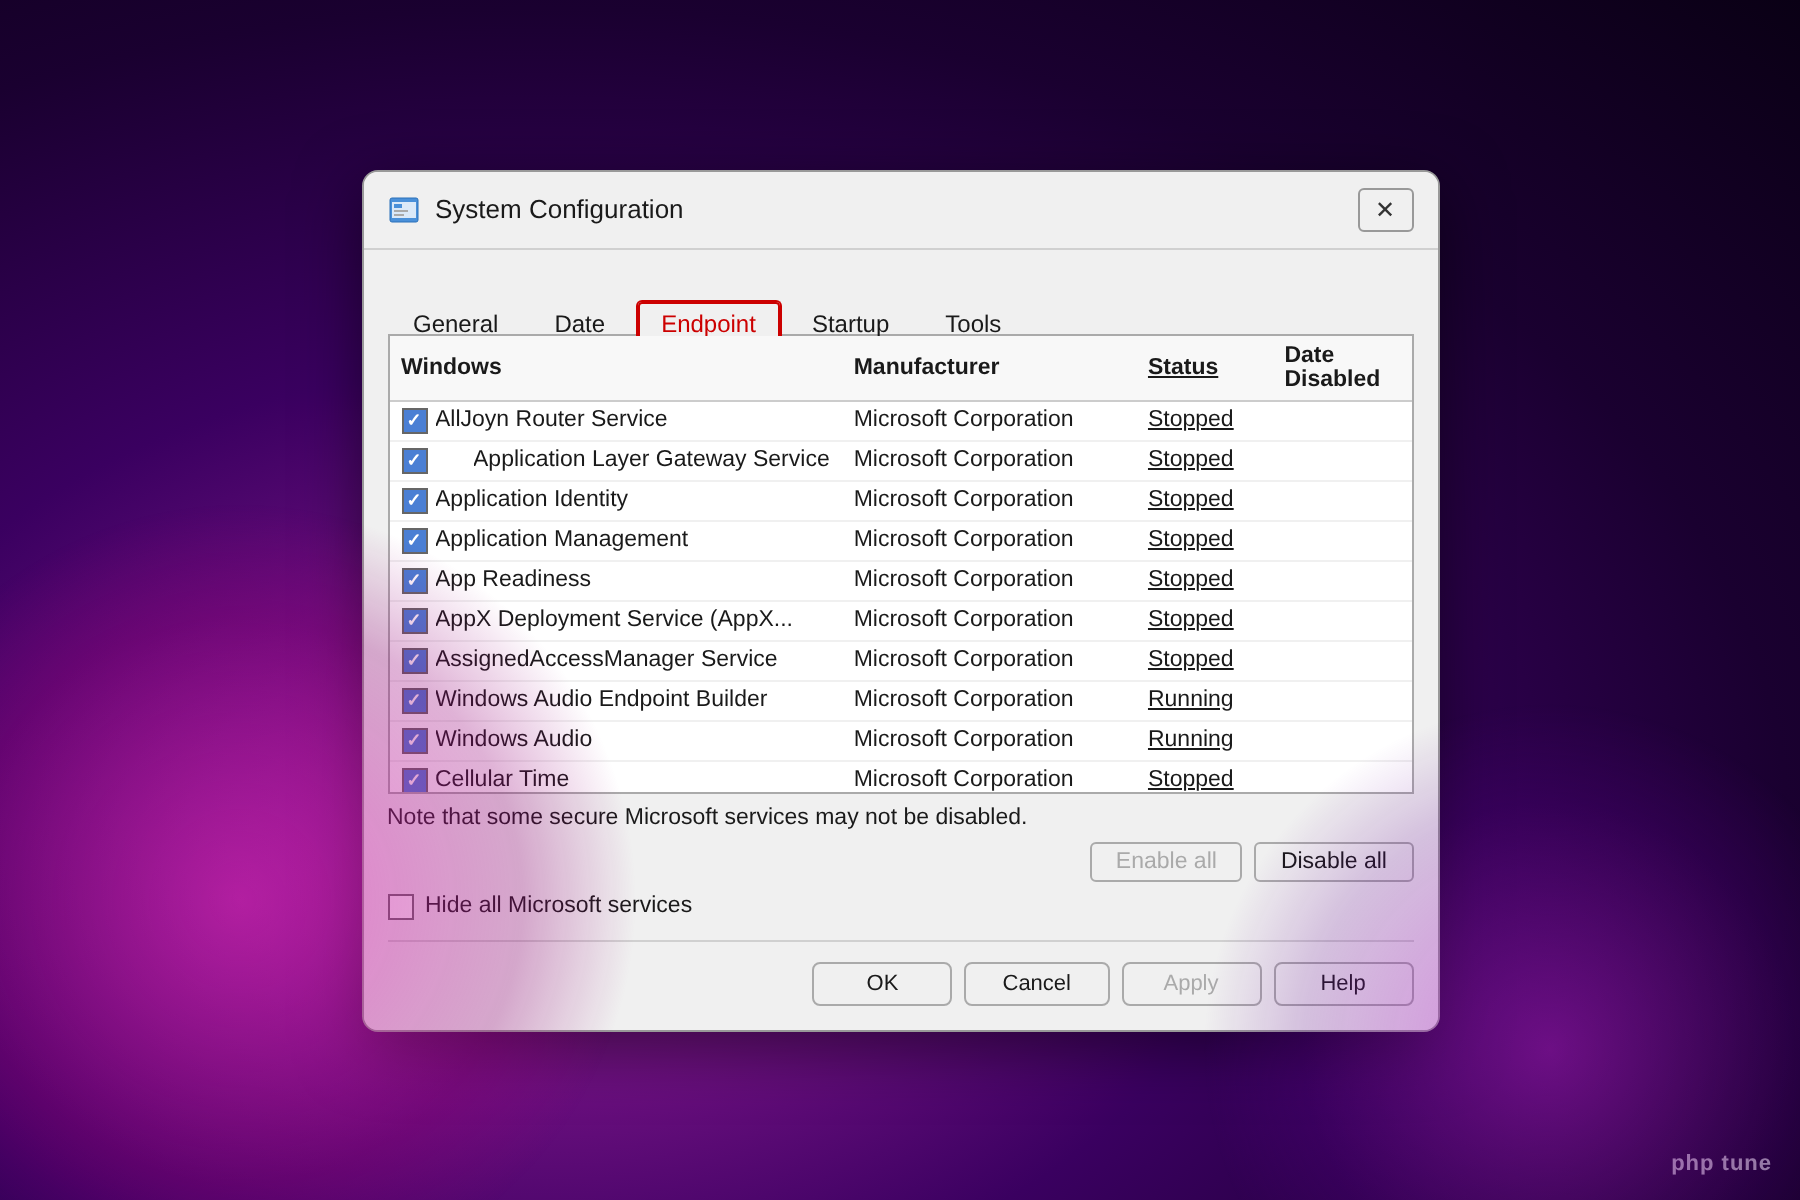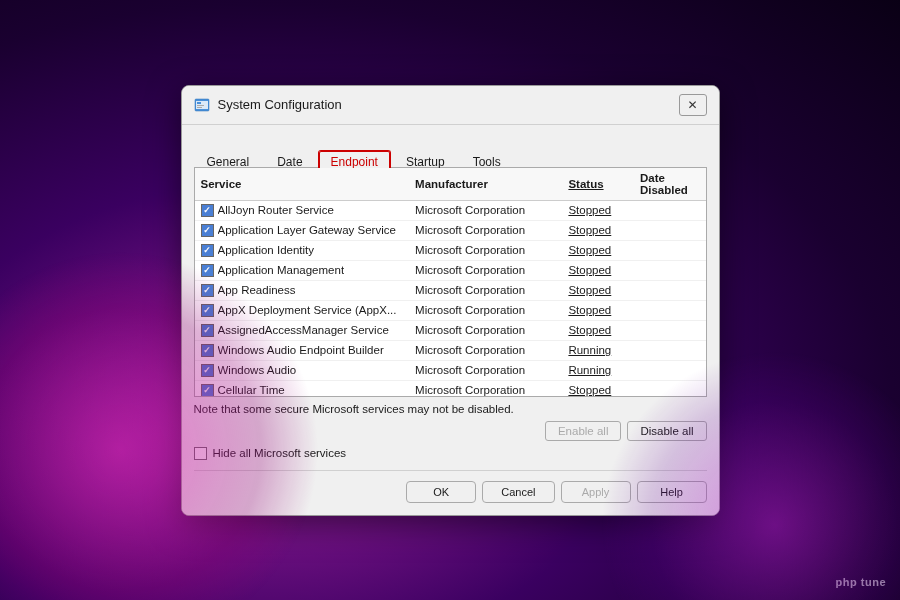--- a/index.html
+++ b/index.html
@@ -333,21 +333,21 @@
     <div class="tab">Startup</div>
     <div class="tab">Tools</div>
   </div>
 
   <div class="dialog-content">
 
     <div class="services-container">
       <table class="services-table">
         <thead>
           <tr>
-            <th class="col-service">Service</th>
+            <th class="col-service">Windows</th>
             <th class="col-manufacturer">Manufacturer</th>
             <th class="col-status">Status</th>
             <th class="col-date">Date Disabled</th>
           </tr>
         </thead>
         <tbody id="services-tbody">
         <tr>
               <td class="col-service">
                 <div class="service-name-cell">
                   <div class="checkbox"></div>
@@ -355,21 +355,21 @@
                 </div>
               </td>
               <td class="col-manufacturer">Microsoft Corporation</td>
               <td class="col-status">Stopped</td>
               <td class="col-date"></td>
             </tr>
             <tr>
               <td class="col-service">
                 <div class="service-name-cell">
                   <div class="checkbox"></div>
-                  <span style="overflow: hidden; text-overflow: ellipsis; white-space: nowrap; max-width: 190px; display: inline-block;">Application Layer Gateway Service</span>
+                  <span style="overflow: hidden; text-overflow: ellipsis; white-space: nowrap; max-width: 190px; display: inline-block; margin-left: 19px;">Application Layer Gateway Service</span>
                 </div>
               </td>
               <td class="col-manufacturer">Microsoft Corporation</td>
               <td class="col-status">Stopped</td>
               <td class="col-date"></td>
             </tr>
             <tr>
               <td class="col-service">
                 <div class="service-name-cell">
                   <div class="checkbox"></div>

